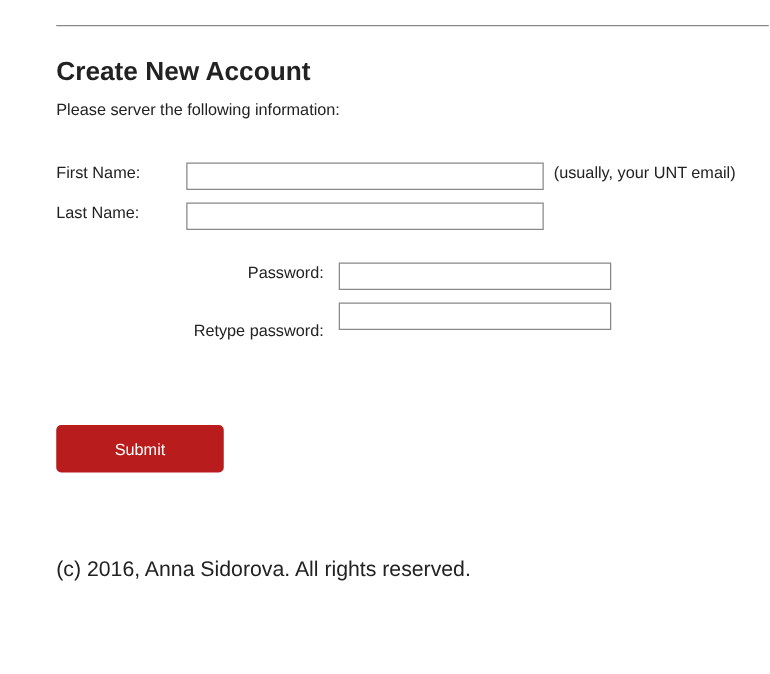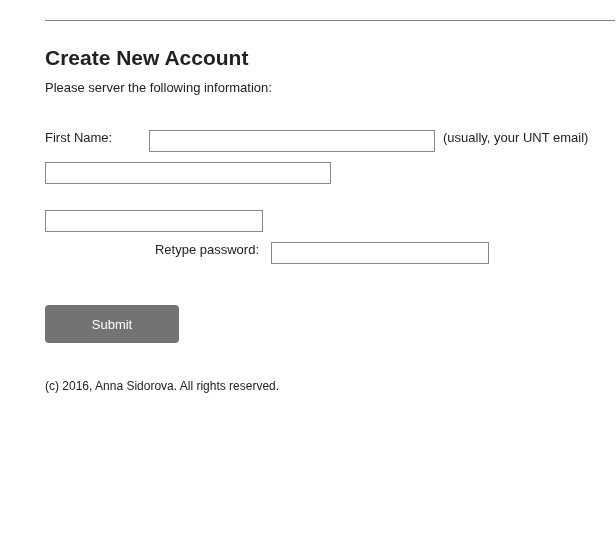--- a/index.html
+++ b/index.html
@@ -56,60 +56,62 @@
   .r1 .label { width: 104px; }
   .r1 input { width: 286px; }
   .r2 .label { width: 104px; }
   .r2 input { width: 286px; }
   .r3 { align-items: flex-start; margin-top: 18px; }
   .r3 .label { width: 250px; line-height: 1.2; }
   .r3 input { width: 278px; margin-top: 4px; }
   .r4 { margin-top: 26px; }
   .r4 .label { width: 226px; text-align: right; padding-right: 12px; }
   .r4 input { width: 218px; }
-  .r5 .label { width: 226px; text-align: right; padding-right: 12px; }
+  .r5 .label { width: 226px; text-align: right; padding-right: 12px; margin-top: 15px; }
   .r5 input { width: 218px; }
   .submit-btn {
-    margin-top: 31px;
+    margin-top: 58px;
     width: 134px;
     height: 38px;
-    background: #737373;
+    background: #b91c1c;
     color: #fff;
     border: none;
     border-radius: 4px;
     font-size: 13px;
     cursor: pointer;
   }
   .footer {
-    margin-top: 36px;
-    font-size: 12px;
+    margin-top: 68px;
+    font-size: 17px;
   }
 </style>
 </head>
 <body>
 
 <div class="page">
 
   <hr class="hr">
 
   <h2 class="subtitle">Create New Account</h2>
   <p class="instruction">Please server the following information:</p>
 
   <div class="row r1">
     <span class="label">First Name:</span>
     <input type="text" value="" style="">
     <span class="hint">(usually, your UNT email)</span>
   </div>
 
   <div class="row r2">
+    <span class="label">Last Name:</span>
     <input type="text" value="" style="">
   </div>
 
 
   <div class="row r4">
+    <span class="label">Password:</span>
     <input type="password" value="" style="">
   </div>
 
   <div class="row r5">
     <span class="label">Retype  password:</span>
     <input type="password" value="" style="">
   </div>
 
   <button class="submit-btn">Submit</button>
 

